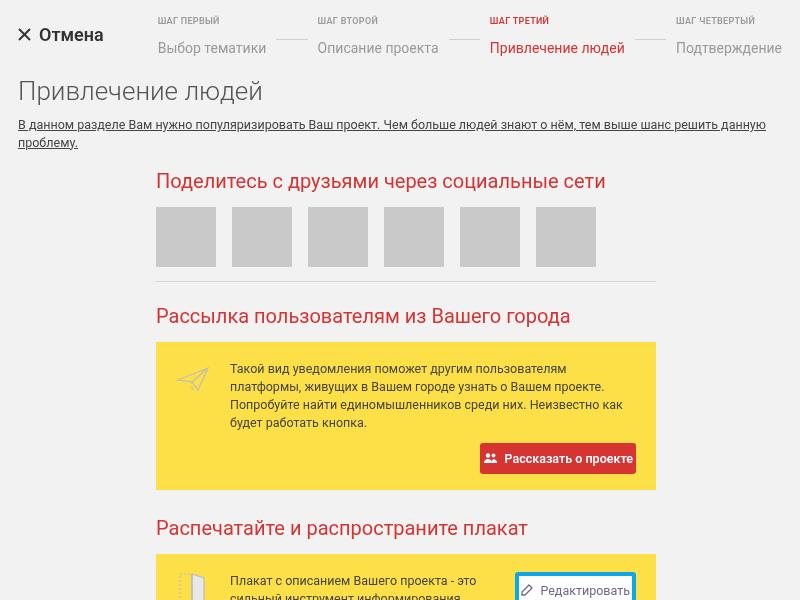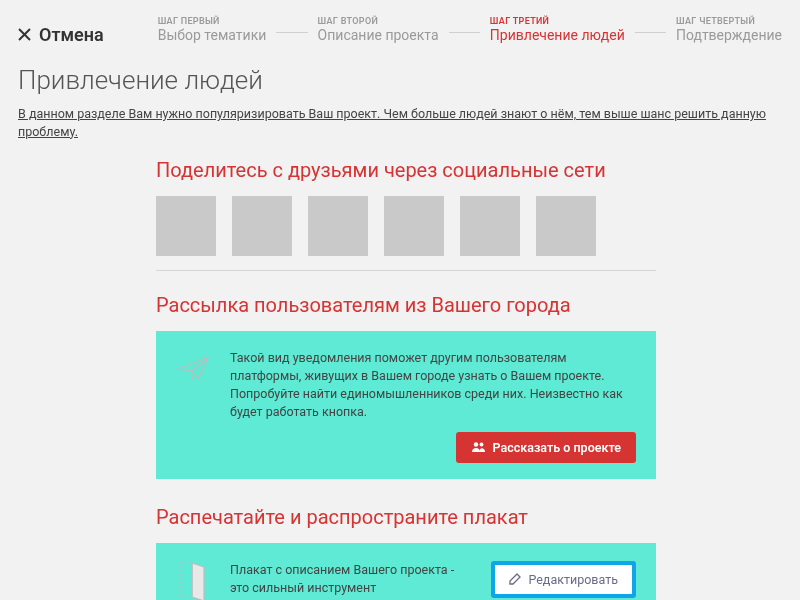--- a/index.html
+++ b/index.html
@@ -41,21 +41,21 @@
     font-size: 9px;
     letter-spacing: 0.3px;
     color: #9a9a9a;
     font-weight: 600;
     text-transform: uppercase;
   }
   .step-title {
     font-size: 14px;
     color: #9a9a9a;
     font-weight: 400;
-    margin-top: 1px;
+    margin-top: 14px;
   }
   .step.active .step-label,
   .step.active .step-title { color: #d63333; }
   .step-sep {
     flex: 1;
     height: 1px;
     background: #d0d0d0;
     margin: 0 10px;
     align-self: center;
     margin-top: 6px;
@@ -93,21 +93,21 @@
     height: 60px;
     background: #c9c9c9;
     cursor: pointer;
   }
   .hr {
     height: 1px;
     background: #d6d6d6;
     margin-bottom: 22px;
   }
   .card {
-    background: #5eead4;
+    background: #fde047;
     padding: 18px 20px 16px 18px;
     display: flex;
     gap: 16px;
     align-items: flex-start;
     margin-bottom: 26px;
   }
   .card-last { margin-bottom: 0; }
   .card-icon {
     width: 40px;
     height: 40px;
@@ -126,21 +126,21 @@
     display: flex;
     flex-direction: column;
     gap: 8px;
     margin-top: 10px;
   }
   .card-actions.right { align-items: flex-end; }
   .btn {
     display: inline-flex;
     align-items: center;
     gap: 7px;
-    padding: 7px 14px;
+    padding: 7px 2px;
     border-radius: 3px;
     font-size: 12.5px;
     cursor: pointer;
     border: 1px solid transparent;
     white-space: nowrap;
   }
   .btn-red {
     background: #d63333;
     color: #fff;
     font-weight: 600;

